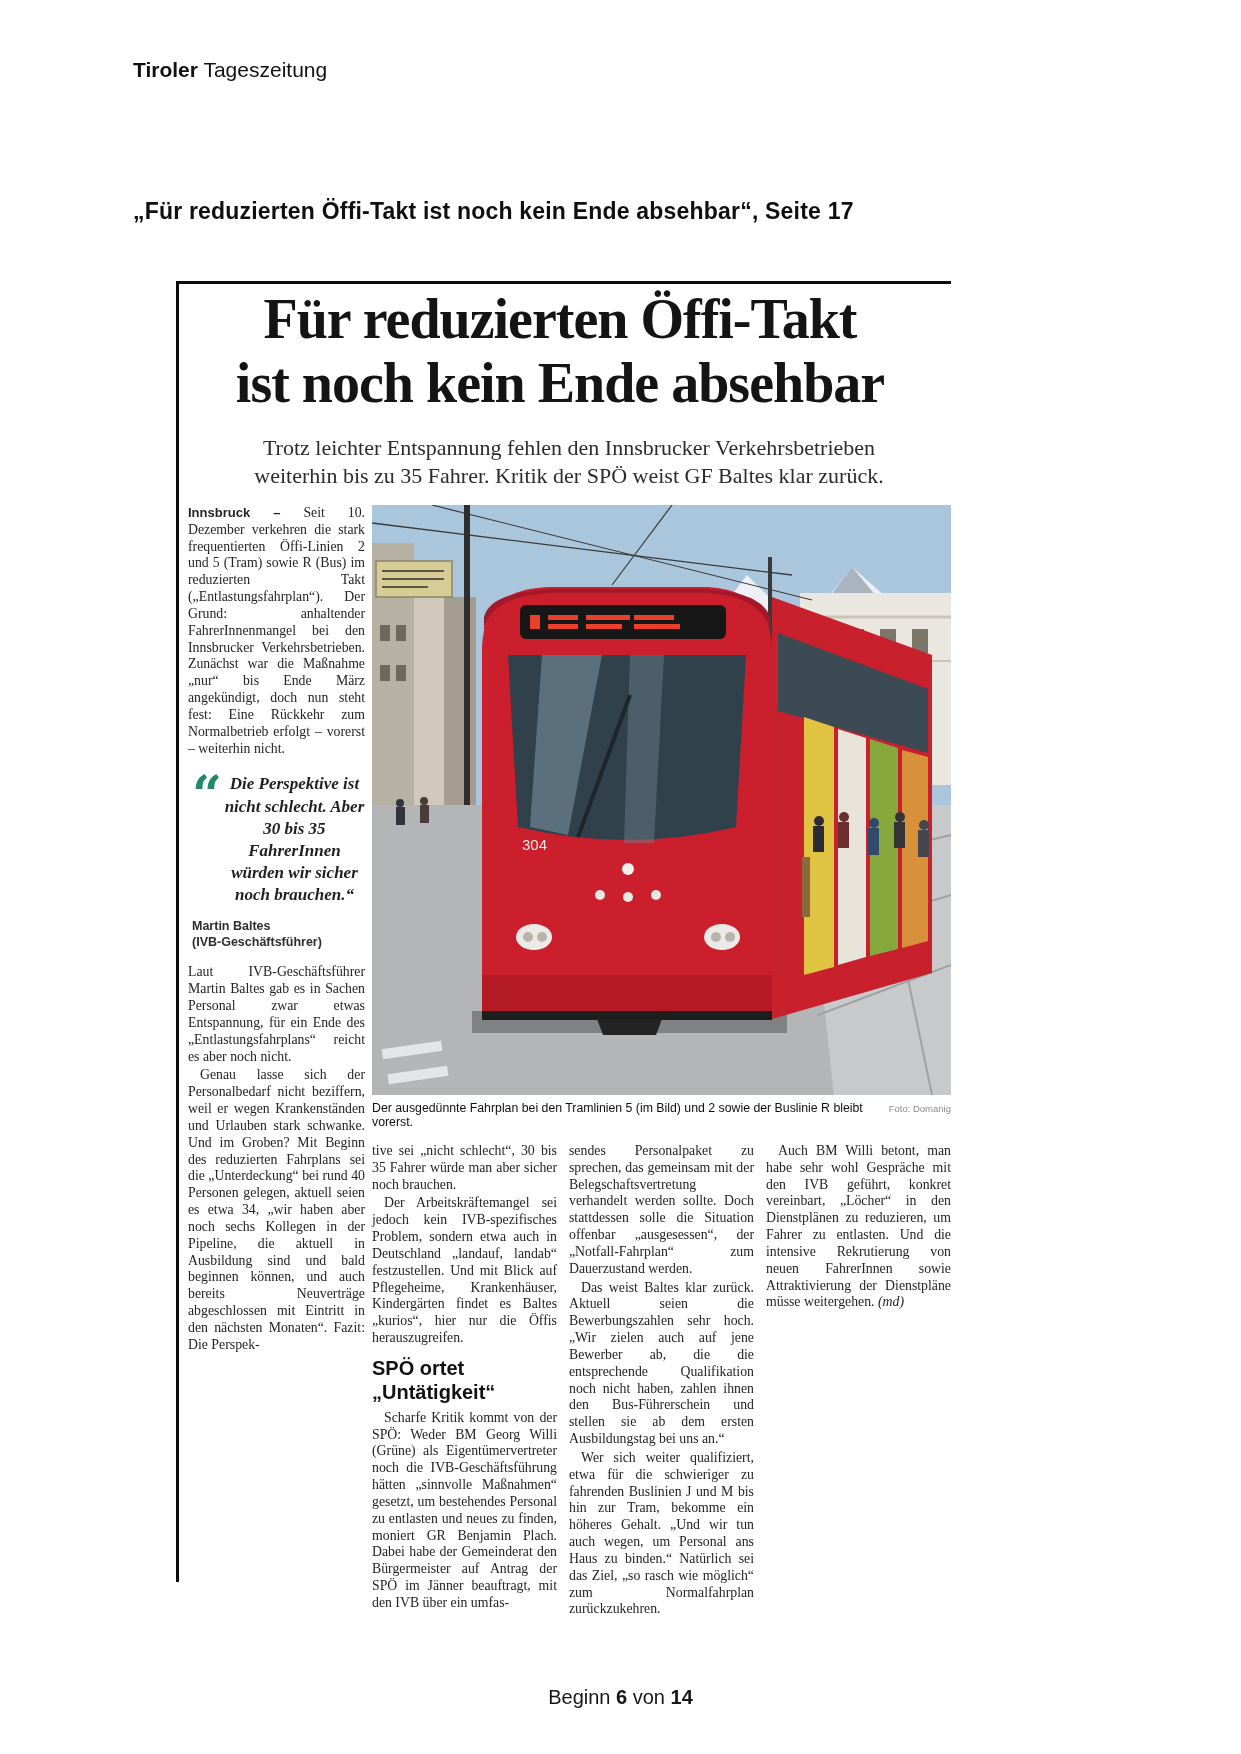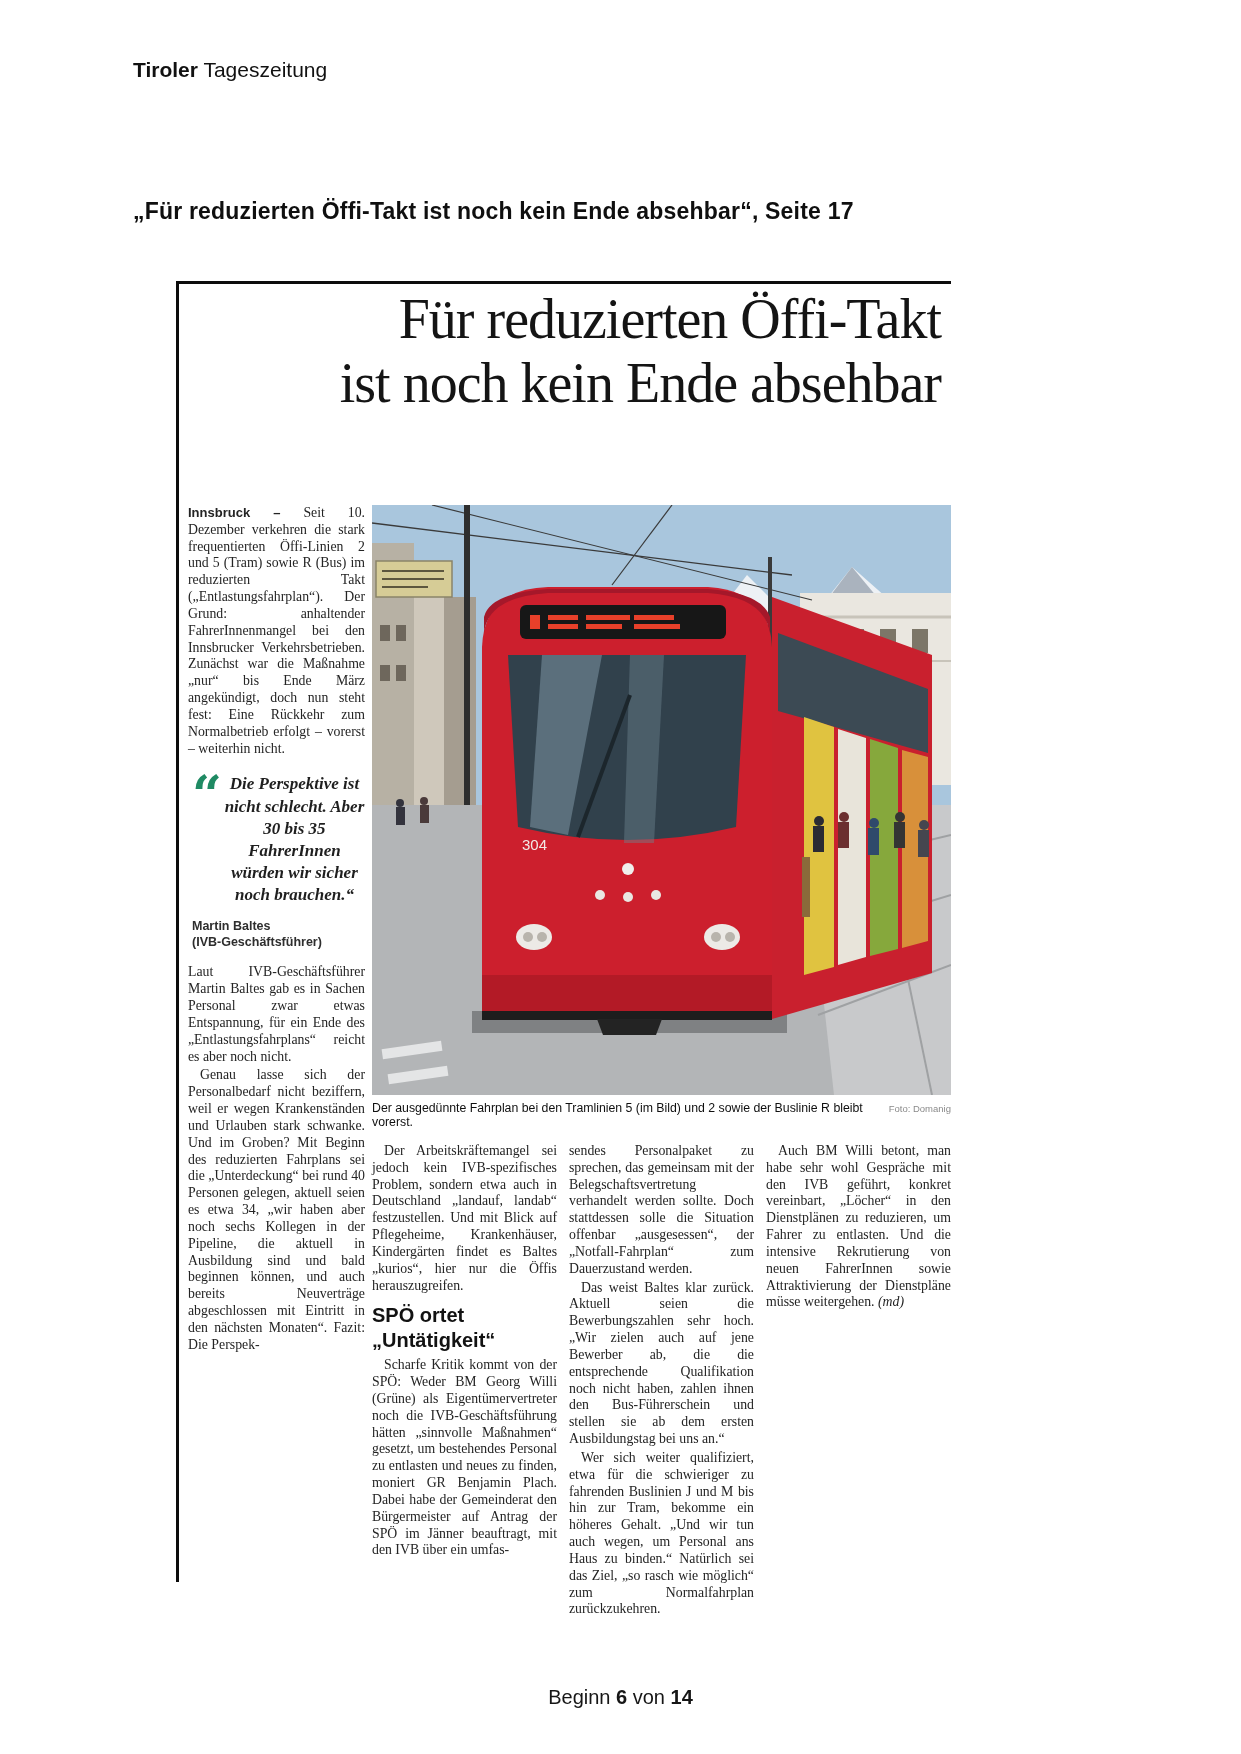--- a/index.html
+++ b/index.html
@@ -18,22 +18,22 @@
     position:absolute;left:0;top:1686px;width:100%;text-align:center;
     font-size:20px;color:#161616;
   }
   .footer b{font-weight:700;}
   
   .clipping{
     position:absolute;left:176px;top:281px;width:772px;height:1298px;
     border-top:3px solid #0c0c0c;border-left:3px solid #0c0c0c;background:#fff;
   }
   .np-headline{
-    position:absolute;top:4px;left:0;right:10px;text-align:right;
-    font-family:"Liberation Serif","DejaVu Serif",serif;font-weight:400;
+    position:absolute;top:4px;left:0;right:10px;text-align:center;
+    font-family:"Liberation Serif","DejaVu Serif",serif;font-weight:700;
     font-size:56px;line-height:1.14;color:#141414;letter-spacing:-1px;
   }
   .np-subheadline{
     position:absolute;top:150px;left:50px;width:680px;text-align:center;
     font-family:"Liberation Serif","DejaVu Serif",serif;
     font-size:22px;line-height:1.28;color:#2c2c2c;
   }
   .np-col{
     font-family:"Liberation Serif","DejaVu Serif",serif;
     font-size:13.8px;line-height:1.22;text-align:justify;color:#242424;
@@ -77,20 +77,21 @@
 
 <div class="ref-headline">„Für reduzierten Öffi-Takt ist noch kein Ende absehbar“, Seite 17</div>
 
 <div class="clipping">
 
   <div class="np-headline">
     <div>Für reduzierten Öffi-Takt</div>
     <div>ist noch kein Ende absehbar</div>
   </div>
 
+  <div class="np-subheadline">Trotz leichter Entspannung fehlen den Innsbrucker Verkehrsbetrieben weiterhin bis zu 35 Fahrer. Kritik der SPÖ weist GF Baltes klar zurück.</div>
 
   <div class="np-col col1">
     <p><span class="lead-loc">Innsbruck –</span><span> Seit 10. Dezember verkehren die stark frequentierten Öffi-Linien 2 und 5 (Tram) sowie R (Bus) im reduzierten Takt („Entlastungsfahrplan“). Der Grund: anhaltender FahrerInnenmangel bei den Innsbrucker Verkehrsbetrieben. Zunächst war die Maßnahme „nur“ bis Ende März angekündigt, doch nun steht fest: Eine Rückkehr zum Normalbetrieb erfolgt – vorerst – weiterhin nicht.</span></p>
 
     <div class="pullquote">
       <div class="pq-row">
         <span class="pq-mark" style="color:#1f8a63">“</span>
         <span class="pq-text">Die Perspektive ist nicht schlecht. Aber 30 bis 35 FahrerInnen würden wir sicher noch brauchen.“</span>
       </div>
       <div class="pq-author">
@@ -219,20 +220,21 @@
     </div>
 
     <div class="caption-row">
       <span class="caption">Der ausgedünnte Fahrplan bei den Tramlinien 5 (im Bild) und 2 sowie der Buslinie R bleibt vorerst.</span>
       <span class="credit">Foto: Domanig</span>
     </div>
 
     <div class="cols3">
 
       <div class="np-col">
+        <p>tive sei „nicht schlecht“, 30 bis 35 Fahrer würde man aber sicher noch brauchen.</p>
         <p class="ind">Der Arbeitskräftemangel sei jedoch kein IVB-spezifisches Problem, sondern etwa auch in Deutschland „landauf, landab“ festzustellen. Und mit Blick auf Pflegeheime, Krankenhäuser, Kindergärten findet es Baltes „kurios“, hier nur die Öffis herauszugreifen.</p>
         <div class="subhead">SPÖ ortet „Untätigkeit“</div>
         <p class="ind">Scharfe Kritik kommt von der SPÖ: Weder BM Georg Willi (Grüne) als Eigentümervertreter noch die IVB-Geschäftsführung hätten „sinnvolle Maßnahmen“ gesetzt, um bestehendes Personal zu entlasten und neues zu finden, moniert GR Benjamin Plach. Dabei habe der Gemeinderat den Bürgermeister auf Antrag der SPÖ im Jänner beauftragt, mit den IVB über ein umfas-</p>
       </div>
 
       <div class="np-col">
         <p>sendes Personalpaket zu sprechen, das gemeinsam mit der Belegschaftsvertretung verhandelt werden sollte. Doch stattdessen solle die Situation offenbar „ausgesessen“, der „Notfall-Fahrplan“ zum Dauerzustand werden.</p>
         <p class="ind">Das weist Baltes klar zurück. Aktuell seien die Bewerbungszahlen sehr hoch. „Wir zielen auch auf jene Bewerber ab, die die entsprechende Qualifikation noch nicht haben, zahlen ihnen den Bus-Führerschein und stellen sie ab dem ersten Ausbildungstag bei uns an.“</p>
         <p class="ind">Wer sich weiter qualifiziert, etwa für die schwieriger zu fahrenden Buslinien J und M bis hin zur Tram, bekomme ein höheres Gehalt. „Und wir tun auch wegen, um Personal ans Haus zu binden.“ Natürlich sei das Ziel, „so rasch wie möglich“ zum Normalfahrplan zurückzukehren.</p>
       </div>

